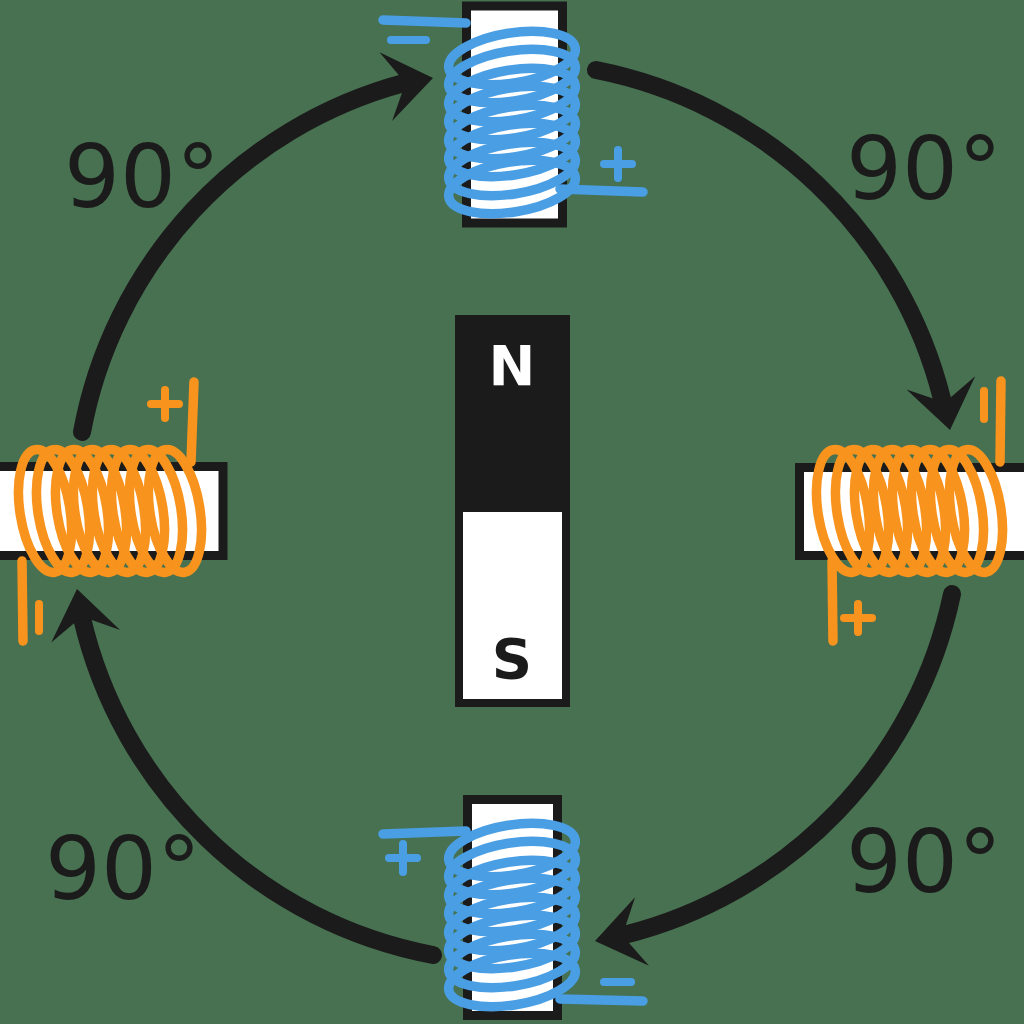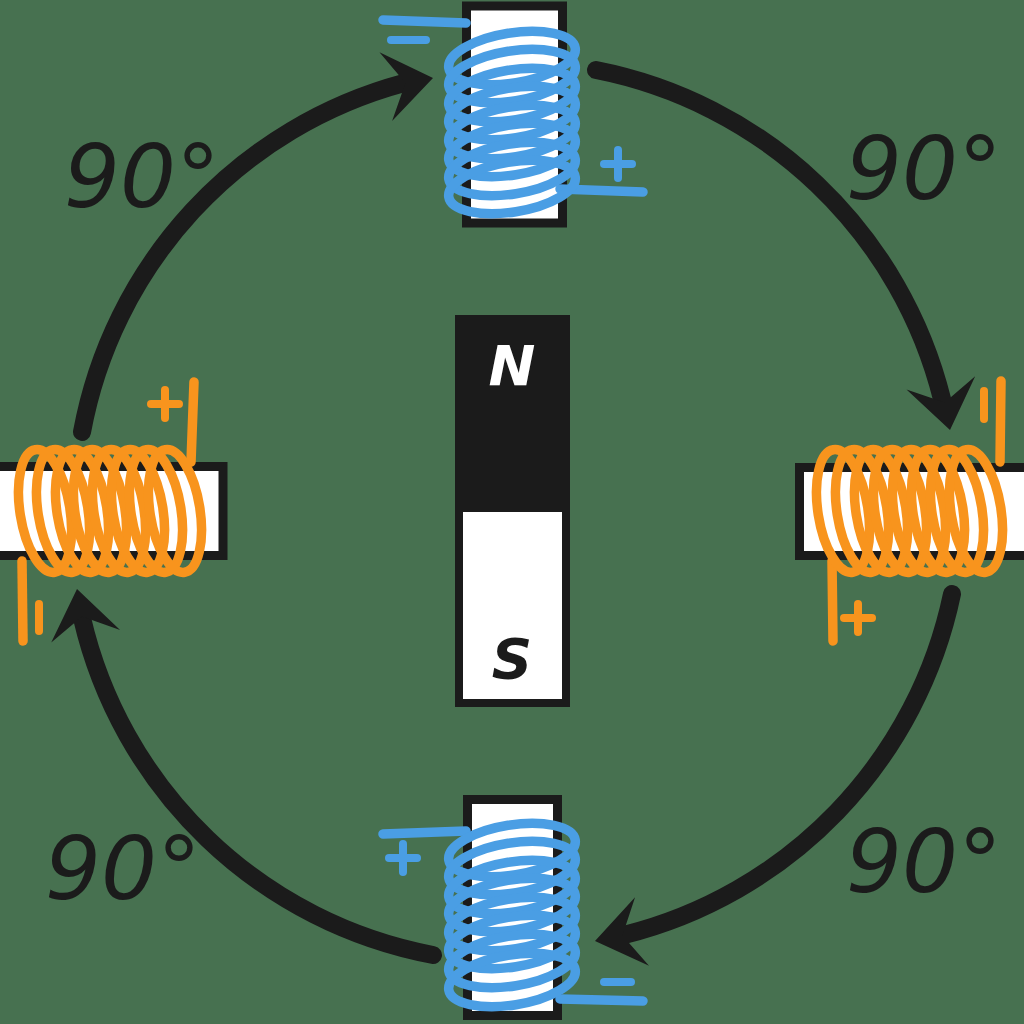--- a/index.html
+++ b/index.html
@@ -1,17 +1,17 @@
 <!DOCTYPE html>
 <html><head>
 <meta charset="utf-8">
 <style>
   html, body { margin: 0; padding: 0; }
   body { width: 1024px; height: 1024px; overflow: hidden; }
-  .stage { position: relative; width: 1024px; height: 752px; font-style: italic; }
+  .stage { position: relative; width: 1024px; height: 752px; }
   svg { display: block; }
   text { font-family: "DejaVu Sans", "Liberation Sans", sans-serif; }
   .angle-label { font-size: 88px; }
   .pole-label { font-size: 56px; font-weight: bold; }
 </style>
 </head>
 <body>
 
 <div class="stage">
 <svg width="1024" height="1024" viewBox="0 0 1024 1024" xmlns="http://www.w3.org/2000/svg">

